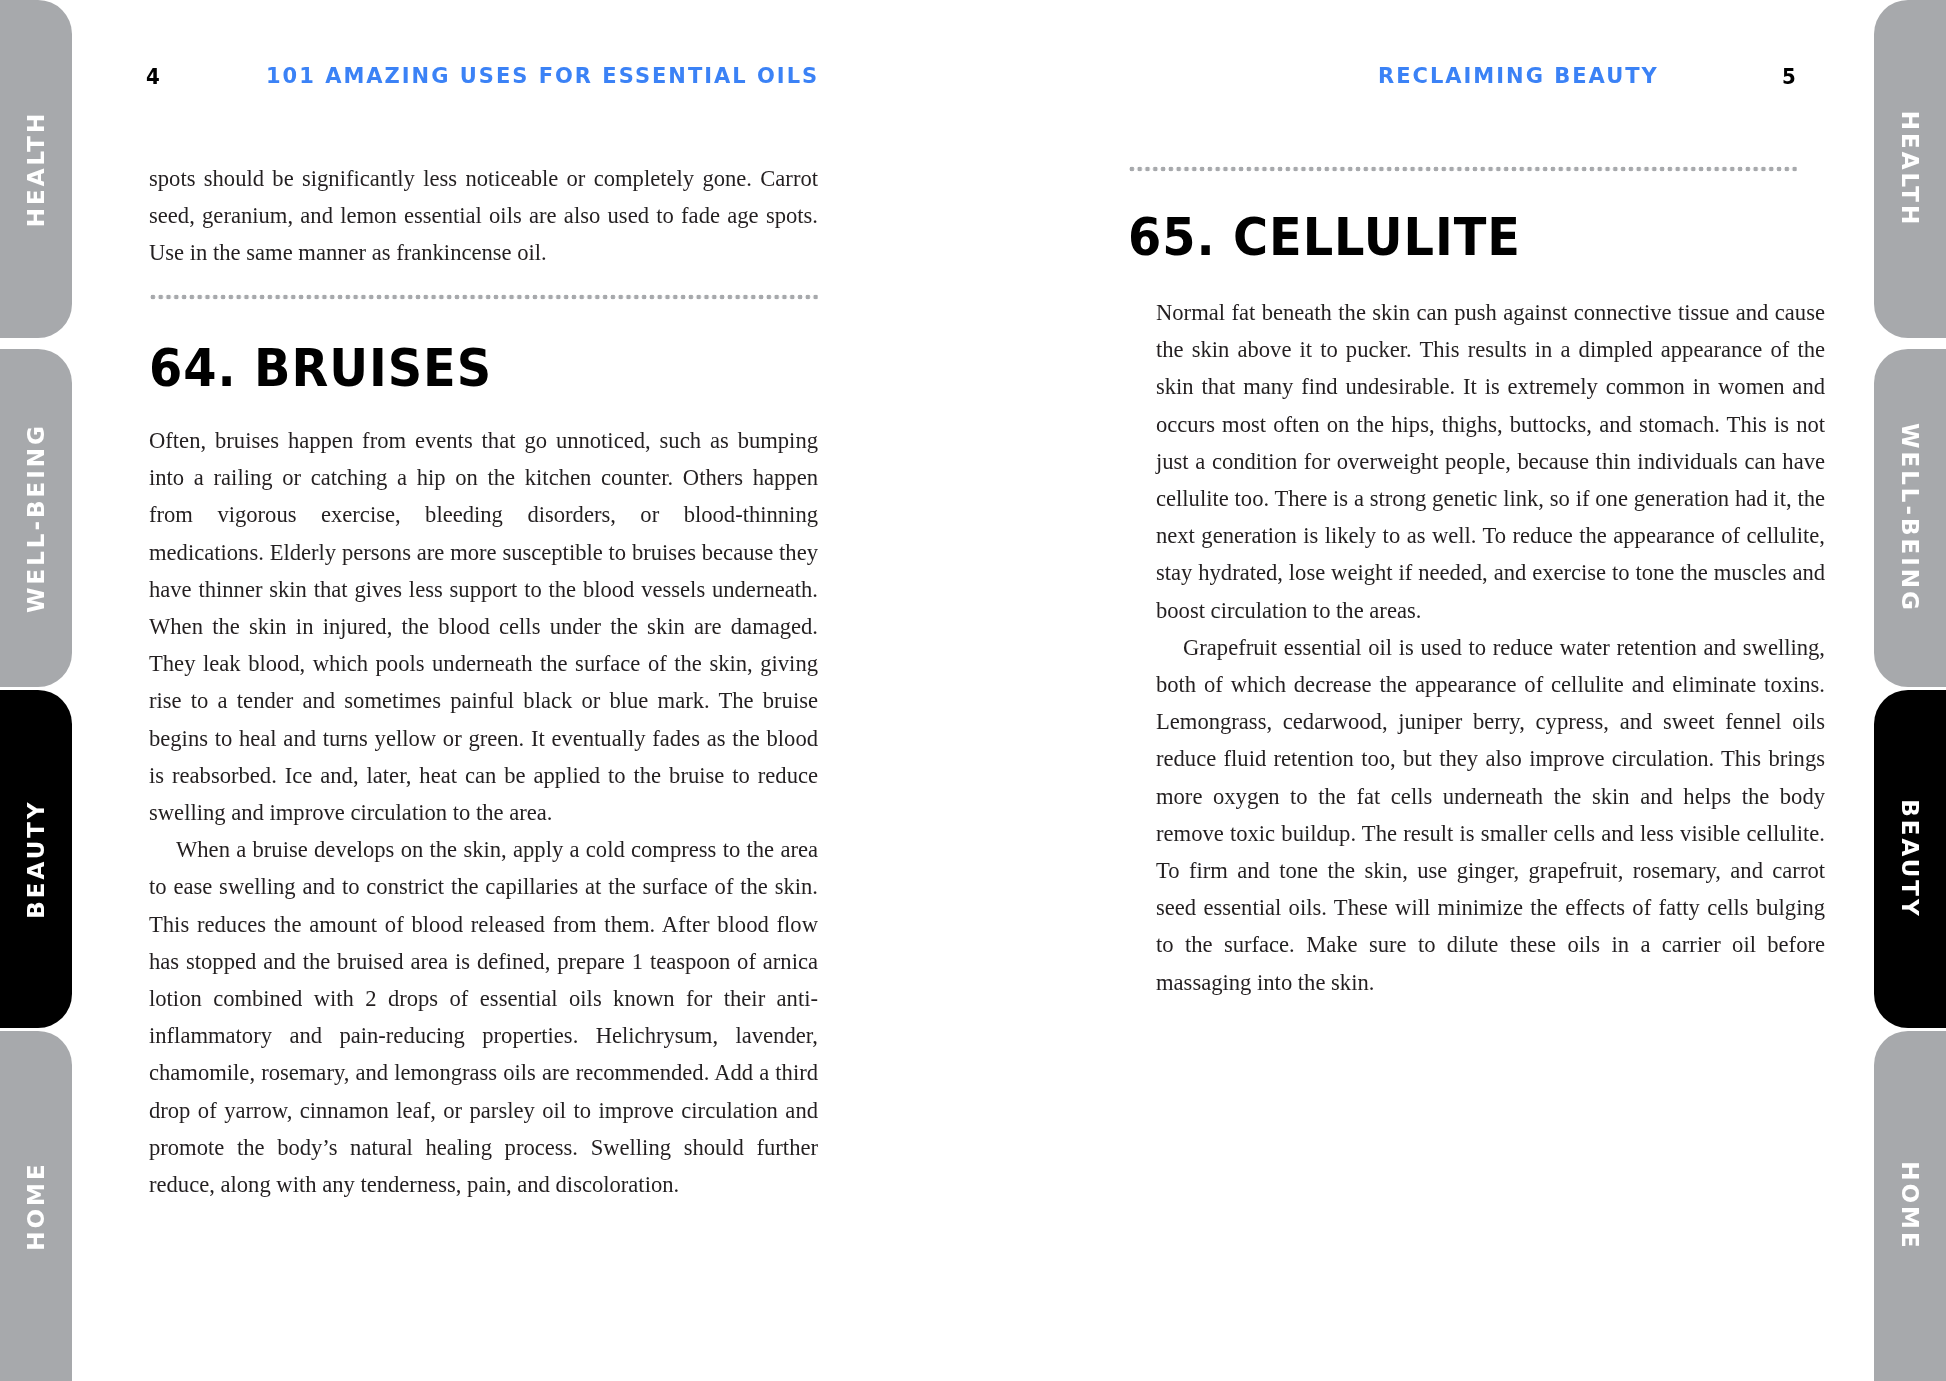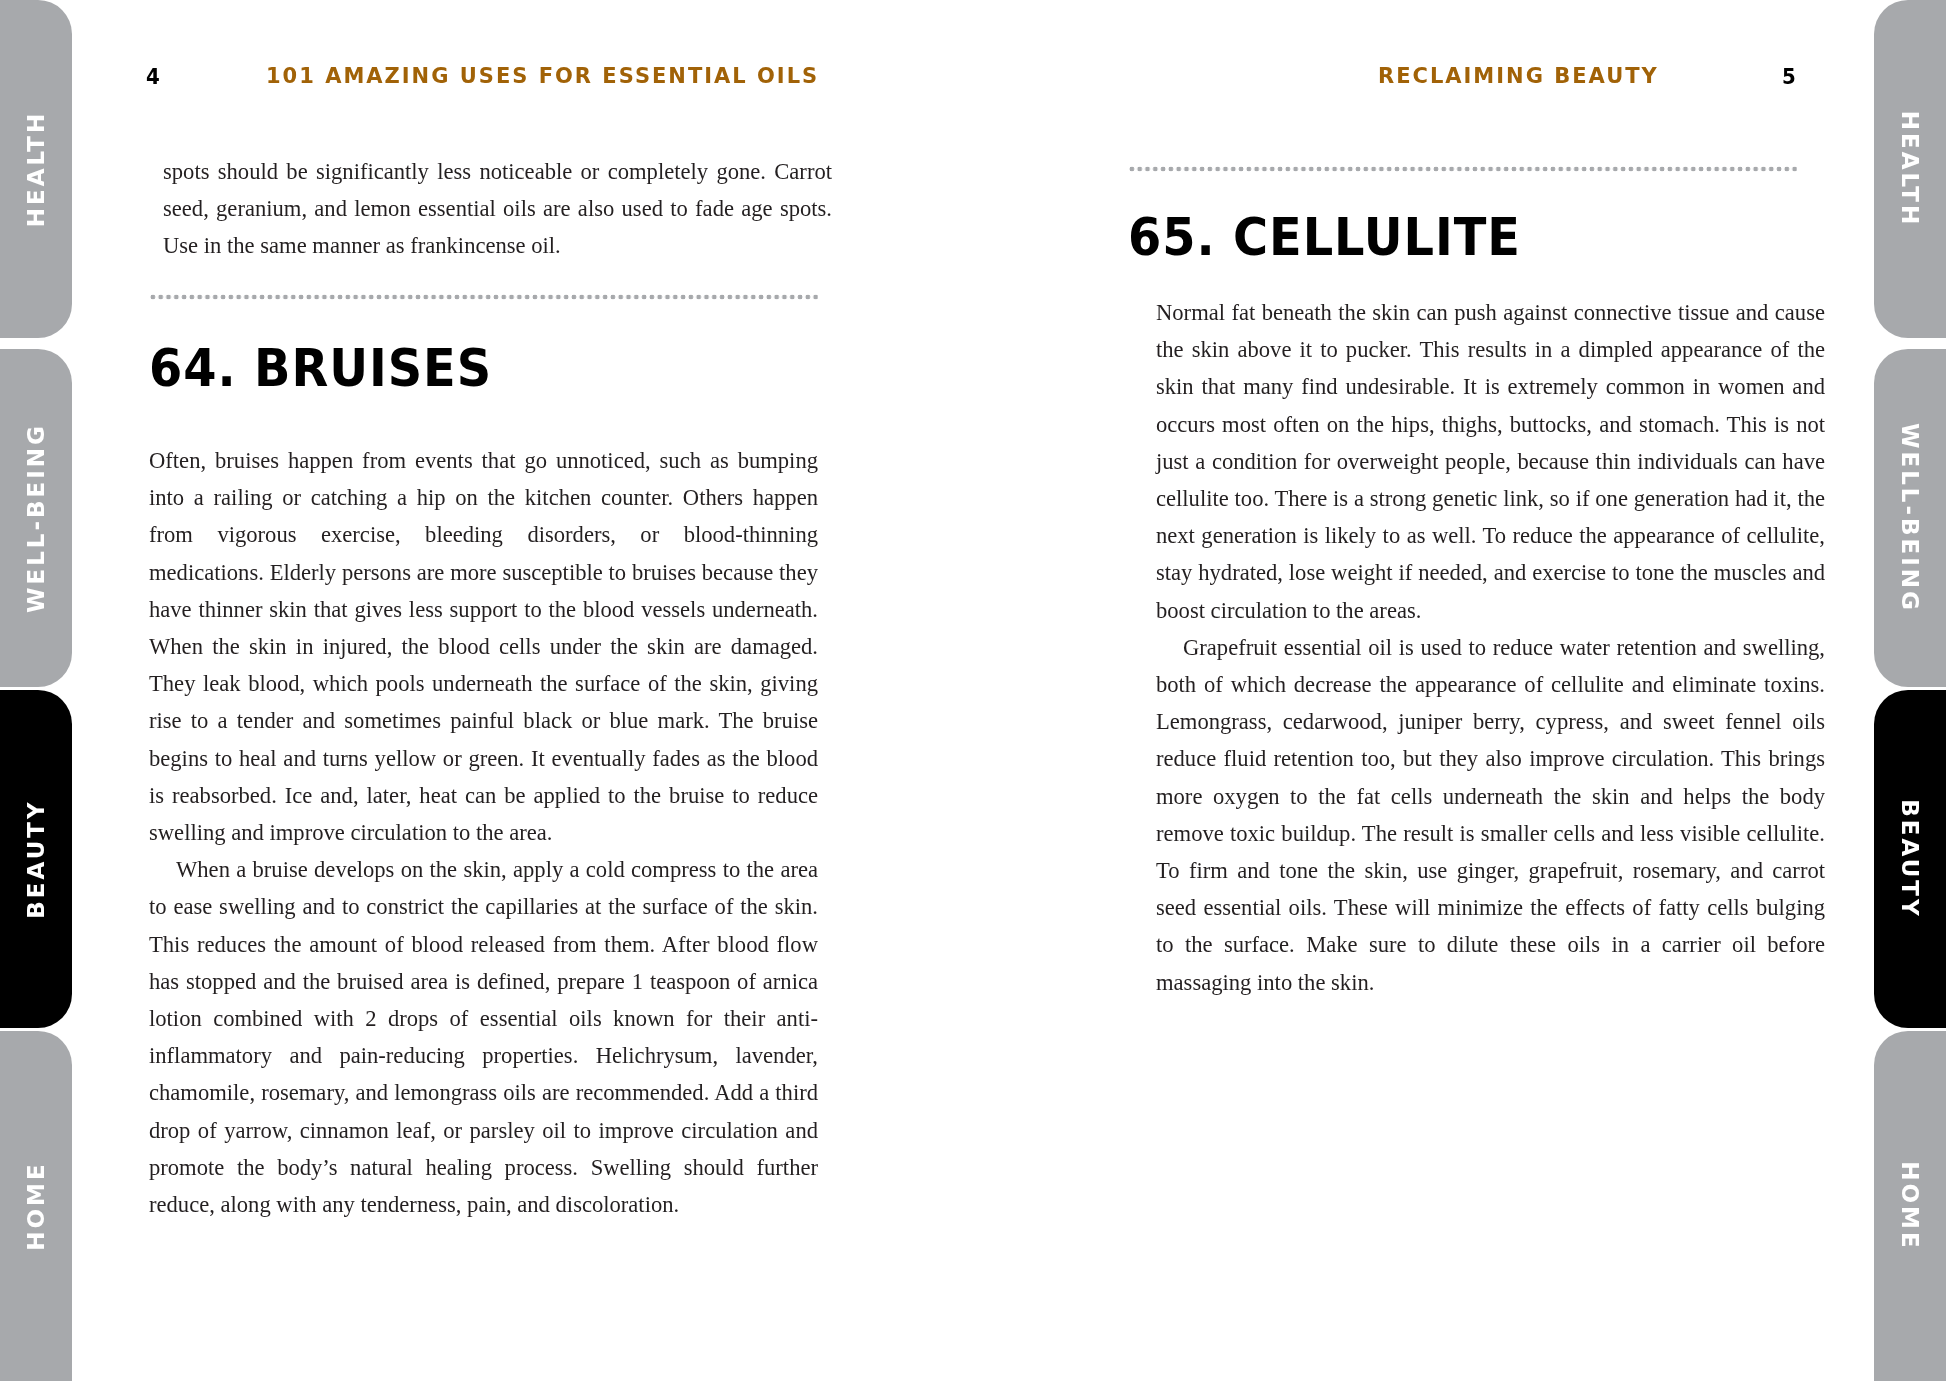--- a/index.html
+++ b/index.html
@@ -26,21 +26,21 @@
   .tab.right .lbl { transform:rotate(90deg); }
 
   .folio {
     position:absolute; top:64px;
     font-family:"DejaVu Sans Condensed","DejaVu Sans", sans-serif;
     font-weight:bold; font-size:22px; color:#000;
   }
   .running-head {
     position:absolute; top:64px;
     font-family:"DejaVu Sans", "Liberation Sans", sans-serif;
-    font-weight:bold; font-size:21px; color:#a16207; letter-spacing:2px;
+    font-weight:bold; font-size:21px; color:#3b82f6; letter-spacing:2px;
   }
   .dotted {
     position:absolute; height:6px;
     background-image:radial-gradient(circle, #a7a9ac 2.2px, transparent 2.6px);
     background-size:7.8px 6px; background-repeat:repeat-x;
   }
   .page-col { position:absolute; width:669px; }
   .body-text p {
     margin:0; font-size:22.6px; line-height:37.2px;
     text-align:justify; hyphens:manual;
@@ -79,29 +79,29 @@
   <span class="lbl">BEAUTY</span>
 </div>
 <div class="tab right" style="top:1031px; height:350px; border-radius:34px 0 0 0;">
   <span class="lbl">HOME</span>
 </div>
 
 <div>
   <span class="folio" style="left:146px;">4</span>
   <span class="running-head" style="left:266px;">101 AMAZING USES FOR ESSENTIAL OILS</span>
 
-  <div class="page-col body-text" style="left:149px; top:153px;margin-left:14px;">
+  <div class="page-col body-text" style="left:149px; top:160px;">
     <p>spots should be significantly less noticeable or completely gone. Carrot seed, geranium, and lemon essential oils are also used to fade age spots. Use in the same manner as frankincense oil.</p>
   </div>
 
   <div class="dotted" style="left:149px; top:294px; width:669px;"></div>
 
   <h2 class="entry-title" style="left:149px; top:338px;">64. BRUISES</h2>
 
-  <div class="page-col body-text" style="left:149px; top:422px;margin-top:20px;">
+  <div class="page-col body-text" style="left:149px; top:422px;">
     <p>Often, bruises happen from events that go unnoticed, such as bumping into a railing or catching a hip on the kitchen count­er. Others happen from vigorous exercise, bleeding disorders, or blood-thinning medications. Elderly persons are more susceptible to bruises because they have thinner skin that gives less support to the blood vessels underneath. When the skin in injured, the blood cells under the skin are damaged. They leak blood, which pools underneath the surface of the skin, giving rise to a tender and sometimes painful black or blue mark. The bruise begins to heal and turns yellow or green. It eventually fades as the blood is reabsorbed. Ice and, later, heat can be applied to the bruise to re­duce swelling and improve circulation to the area.</p>
     <p class="indent">When a bruise develops on the skin, apply a cold compress to the area to ease swelling and to constrict the capillaries at the sur­face of the skin. This reduces the amount of blood released from them. After blood flow has stopped and the bruised area is defined, prepare 1 teaspoon of arnica lotion combined with 2 drops of es­sential oils known for their anti-inflammatory and pain-reducing properties. Helichrysum, lavender, chamomile, rosemary, and lemongrass oils are recommended. Add a third drop of yarrow, cinnamon leaf, or parsley oil to improve circulation and promote the body’s natural healing process. Swelling should further reduce, along with any tenderness, pain, and discoloration.</p>
   </div>
 </div>
 
 <div>
   <span class="running-head" style="left:1378px;">RECLAIMING BEAUTY</span>
   <span class="folio" style="left:1782px;">5</span>
 
   <div class="dotted" style="left:1128px; top:166px; width:669px;"></div>

